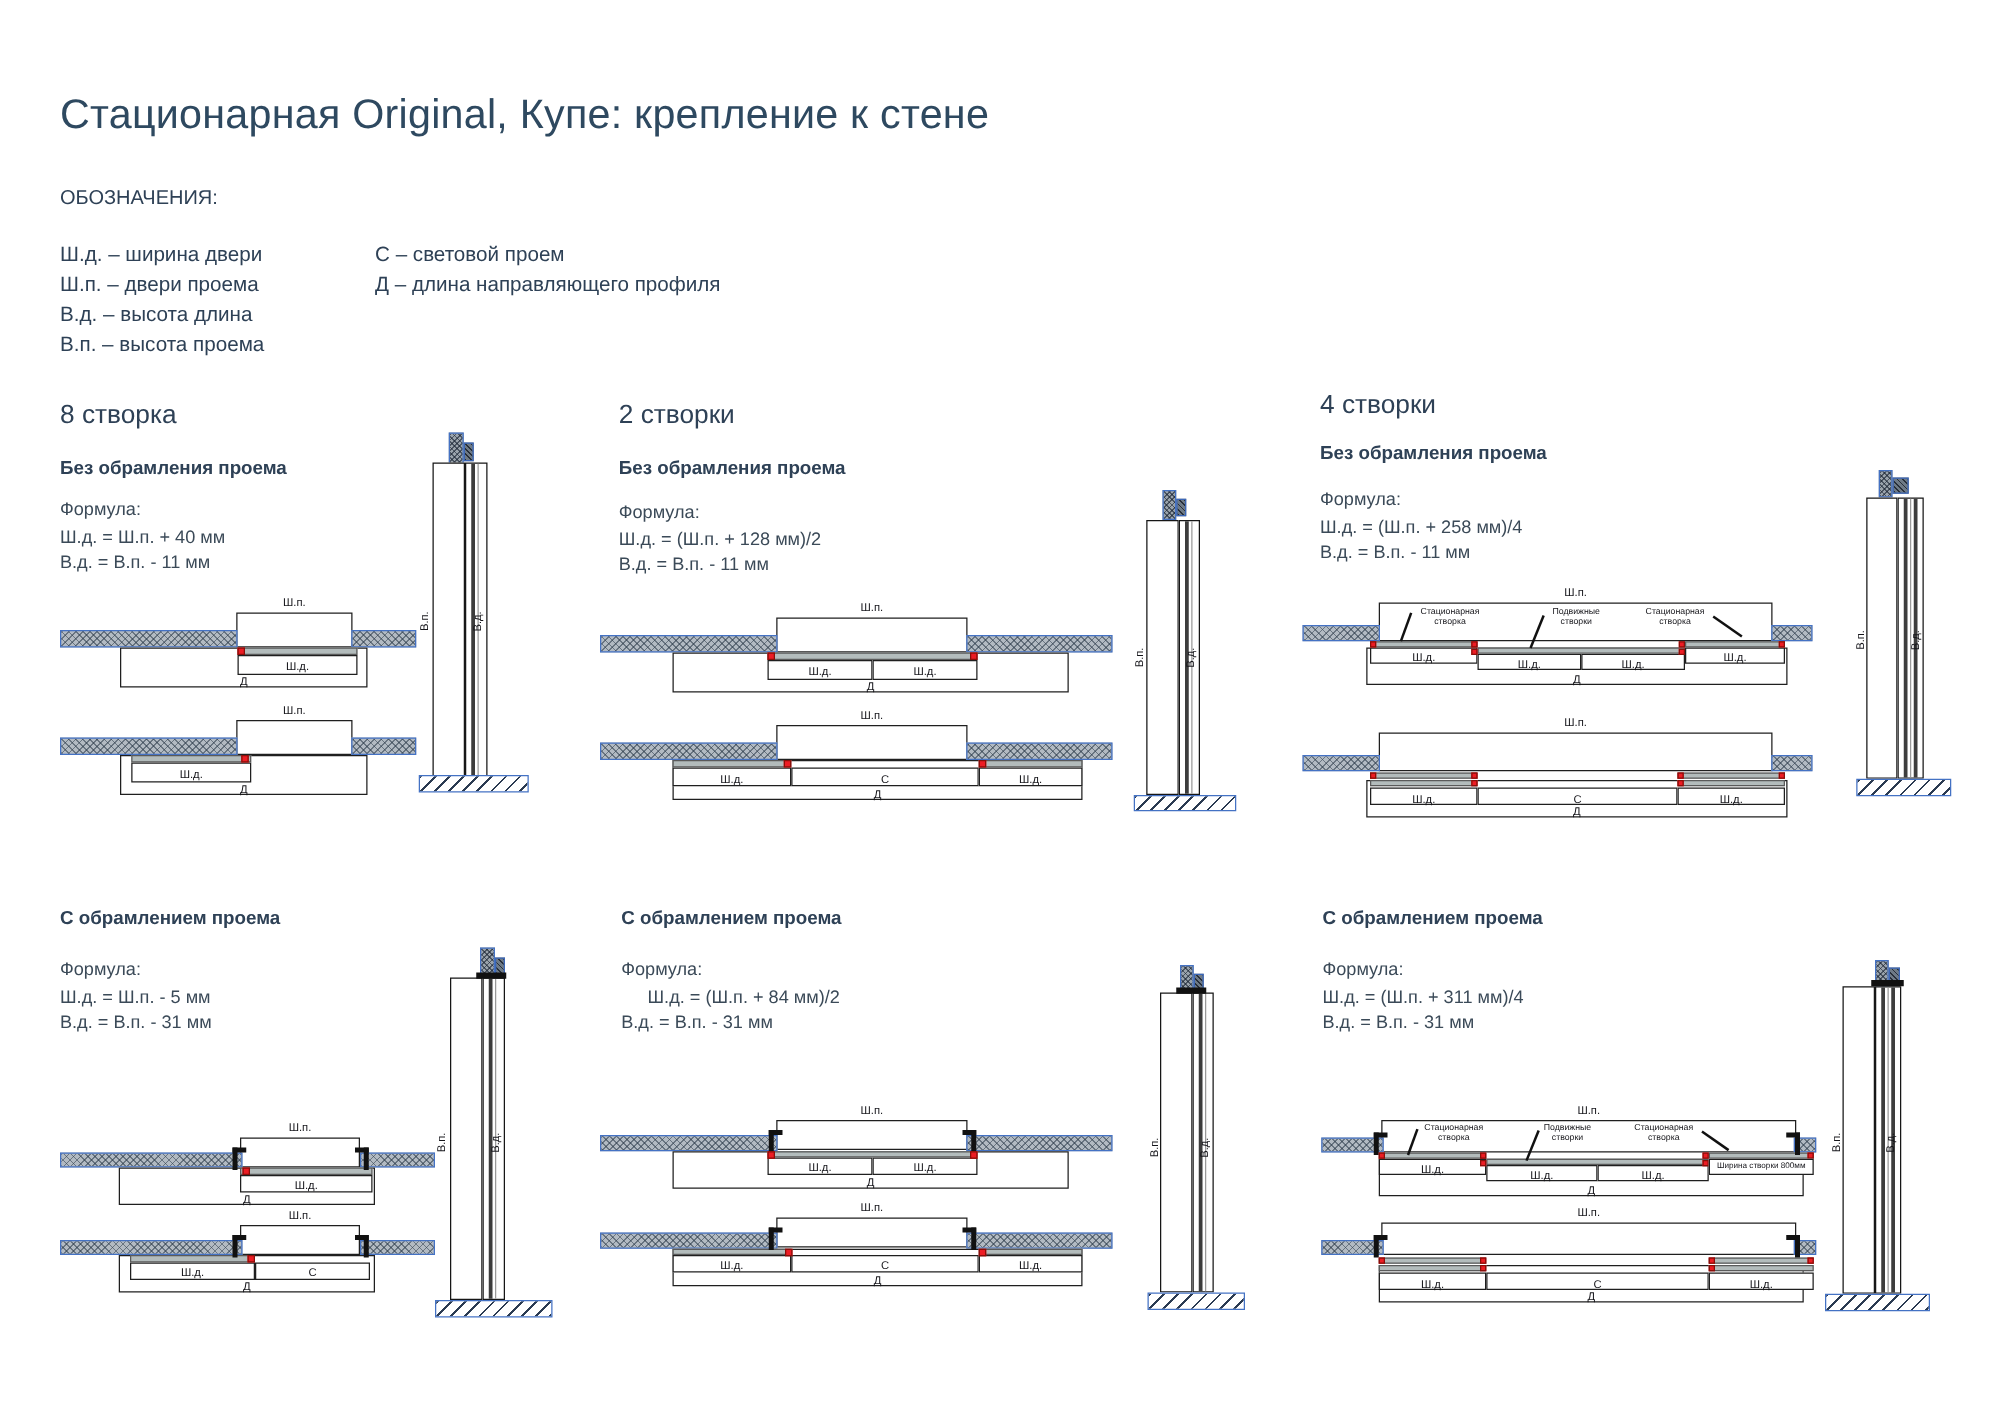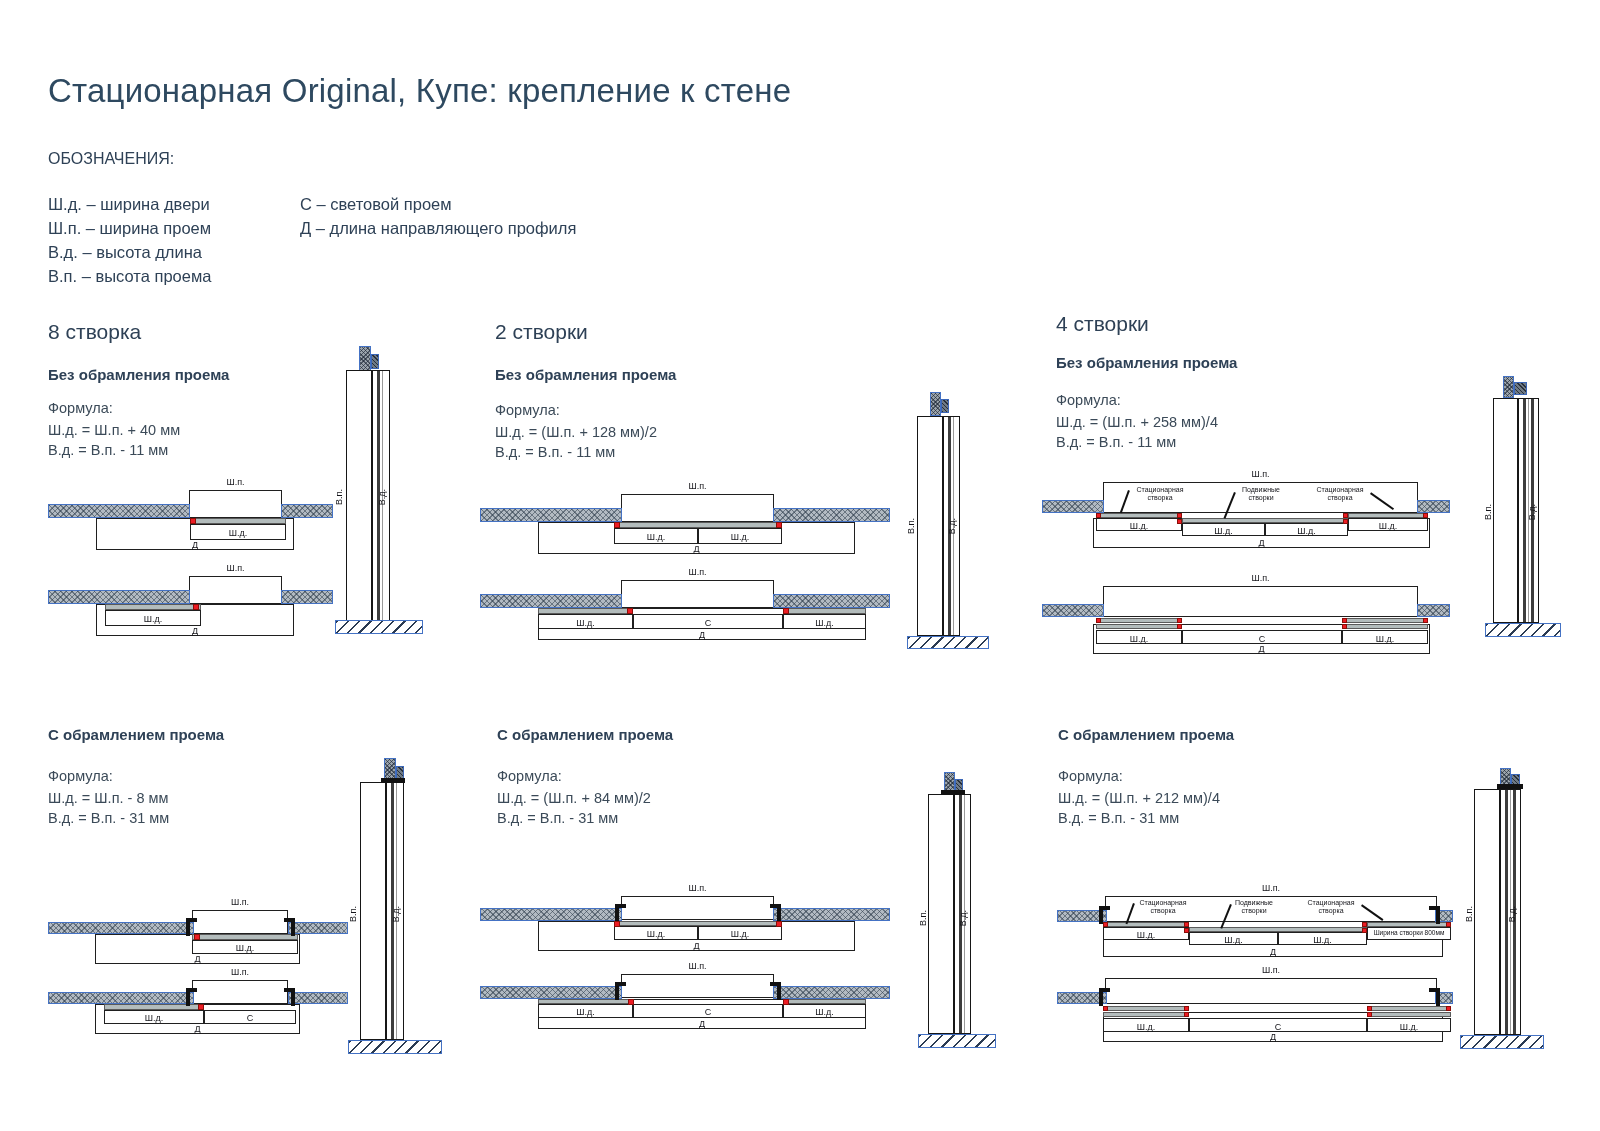--- a/index.html
+++ b/index.html
@@ -47,21 +47,21 @@
   .vsd.dbl .p3{position:absolute;top:0;bottom:0;left:12px;width:3px;background:#3d3d3d;}
   .track-lbl{position:absolute;font-size:9px;color:#15151a;text-align:center;z-index:6;}
 </style>
 </head>
 <body>
 
 <div class="abs title" style="left:48px;top:72px;">Стационарная Original, Купе: крепление к стене</div>
 <div class="abs lg-head" style="left:48px;top:150px;">ОБОЗНАЧЕНИЯ:</div>
 <div class="abs" style="left:48px;top:192px;">
   <div class="lg-line">Ш.д. – ширина двери</div>
-  <div class="lg-line">Ш.п. – ширина проем</div>
+  <div class="lg-line">Ш.п. – двери проема</div>
   <div class="lg-line">В.д. – высота длина</div>
   <div class="lg-line">В.п. – высота проема</div>
 </div>
 <div class="abs" style="left:300px;top:192px;">
   <div class="lg-line">С – световой проем</div>
   <div class="lg-line">Д – длина направляющего профиля</div>
 </div>
 
 <div class="abs col-head" style="left:48px;top:320px;">8 створка</div>
 <div class="abs col-head" style="left:495px;top:320px;">2 створки</div>
@@ -81,29 +81,29 @@
 
 <div class="abs f-label" style="left:1056px;top:390px;">Формула:</div>
 <div class="abs f-line" style="left:1056px;top:412px;">Ш.д. = (Ш.п. + 258 мм)/4</div>
 <div class="abs f-line" style="left:1056px;top:432px;">В.д. = В.п. - 11 мм</div>
 
 <div class="abs sub-head" style="left:48px;top:726px;">С обрамлением проема</div>
 <div class="abs sub-head" style="left:497px;top:726px;">С обрамлением проема</div>
 <div class="abs sub-head" style="left:1058px;top:726px;">С обрамлением проема</div>
 
 <div class="abs f-label" style="left:48px;top:766px;">Формула:</div>
-<div class="abs f-line" style="left:48px;top:788px;">Ш.д. = Ш.п. - 8 мм</div>
+<div class="abs f-line" style="left:48px;top:788px;">Ш.д. = Ш.п. - 5 мм</div>
 <div class="abs f-line" style="left:48px;top:808px;">В.д. = В.п. - 31 мм</div>
 
 <div class="abs f-label" style="left:497px;top:766px;">Формула:</div>
-<div class="abs f-line" style="left:497px;top:788px;">Ш.д. = (Ш.п. + 84 мм)/2</div>
+<div class="abs f-line" style="left:518px;top:788px;">Ш.д. = (Ш.п. + 84 мм)/2</div>
 <div class="abs f-line" style="left:497px;top:808px;">В.д. = В.п. - 31 мм</div>
 
 <div class="abs f-label" style="left:1058px;top:766px;">Формула:</div>
-<div class="abs f-line" style="left:1058px;top:788px;">Ш.д. = (Ш.п. + 212 мм)/4</div>
+<div class="abs f-line" style="left:1058px;top:788px;">Ш.д. = (Ш.п. + 311 мм)/4</div>
 <div class="abs f-line" style="left:1058px;top:808px;">В.д. = В.п. - 31 мм</div>
 
 <div class="pv" style="left:48px;top:478px;width:285px;height:76px;">
   <div class="lbl" style="left:141px;top:0;width:93px;">Ш.п.</div>
   <div class="box" style="left:141px;top:12px;width:93px;height:28px;"></div>
   <div class="wall" style="left:0;top:26px;width:142px;height:14px;"></div>
   <div class="wall" style="left:233px;top:26px;width:52px;height:14px;"></div>
   <div class="box" style="left:48px;top:40px;width:198px;height:32px;"></div>
   <div class="rail" style="left:142px;top:40px;width:96px;height:6px;"></div>
   <div class="red" style="left:142px;top:40px;"></div>

